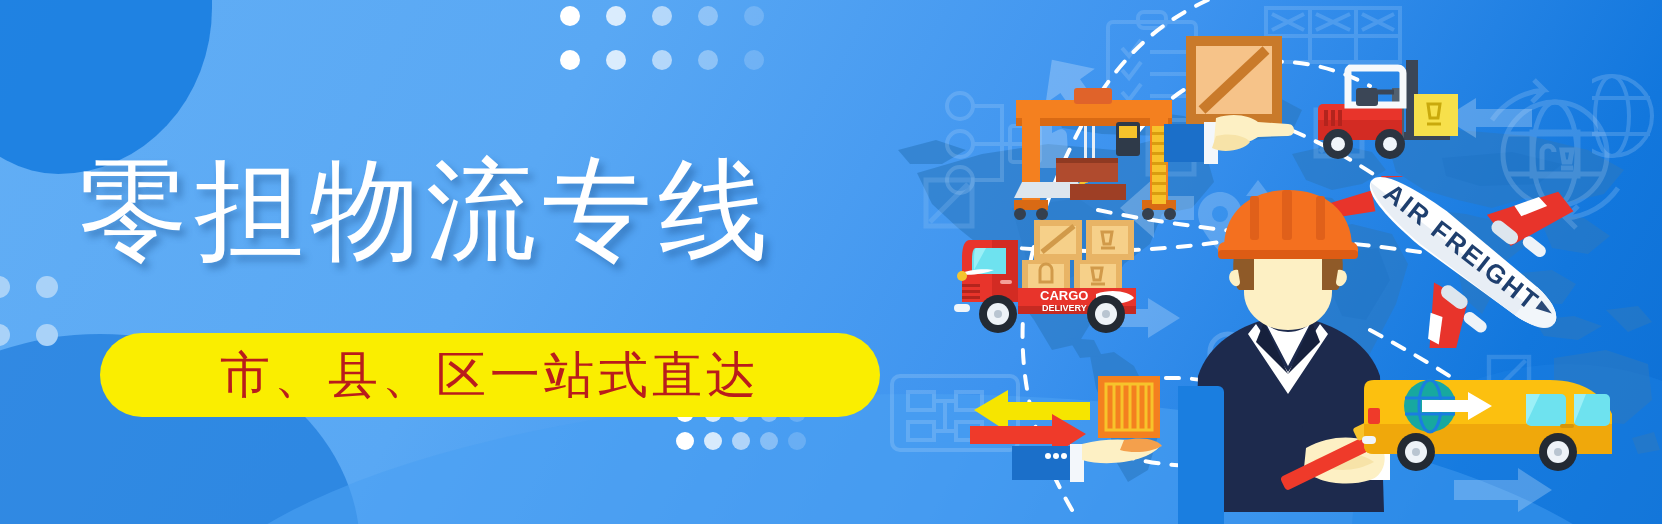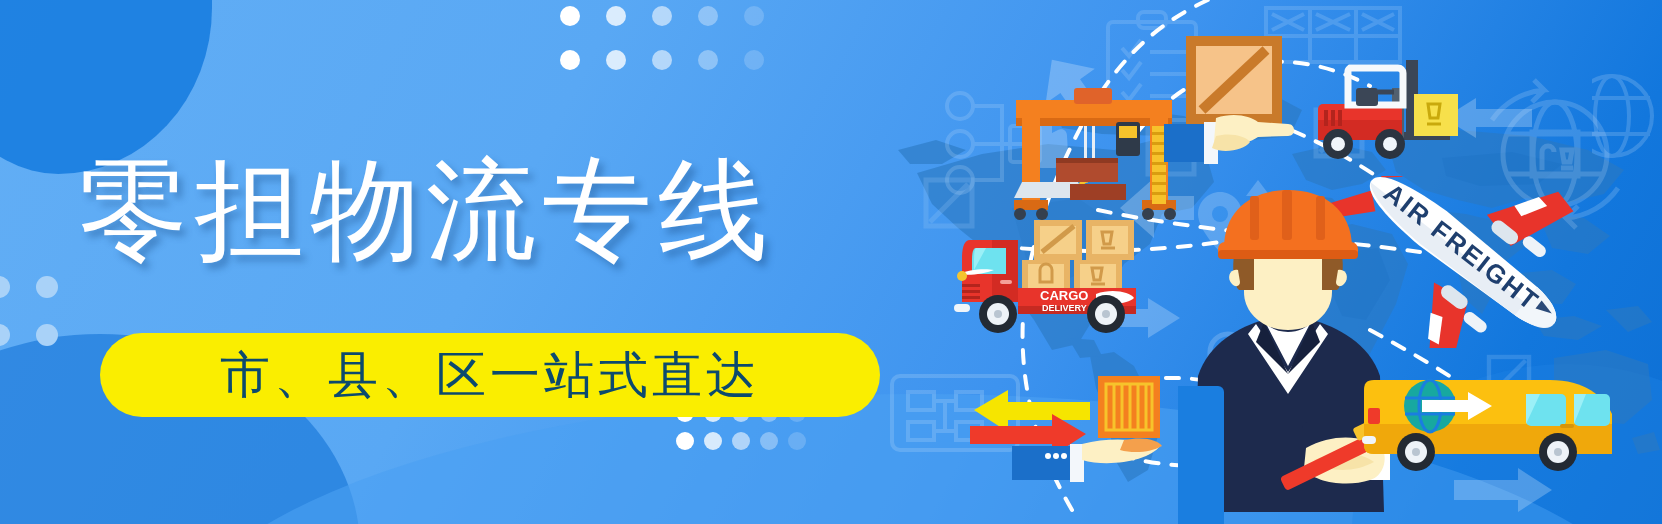--- a/index.html
+++ b/index.html
@@ -104,21 +104,21 @@
     border-radius: 48px;
     display: flex;
     align-items: center;
     justify-content: center;
   }
   .pill-text {
     font-family: "Liberation Serif", serif;
     font-size: 50px;
     font-weight: 500;
     letter-spacing: 4px;
-    color: #0c4a6e;
+    color: #b91c1c;
     white-space: nowrap;
   }
 
   
   .illus { position: absolute; }
 </style>
 </head>
 <body>
 
 <div class="banner">

